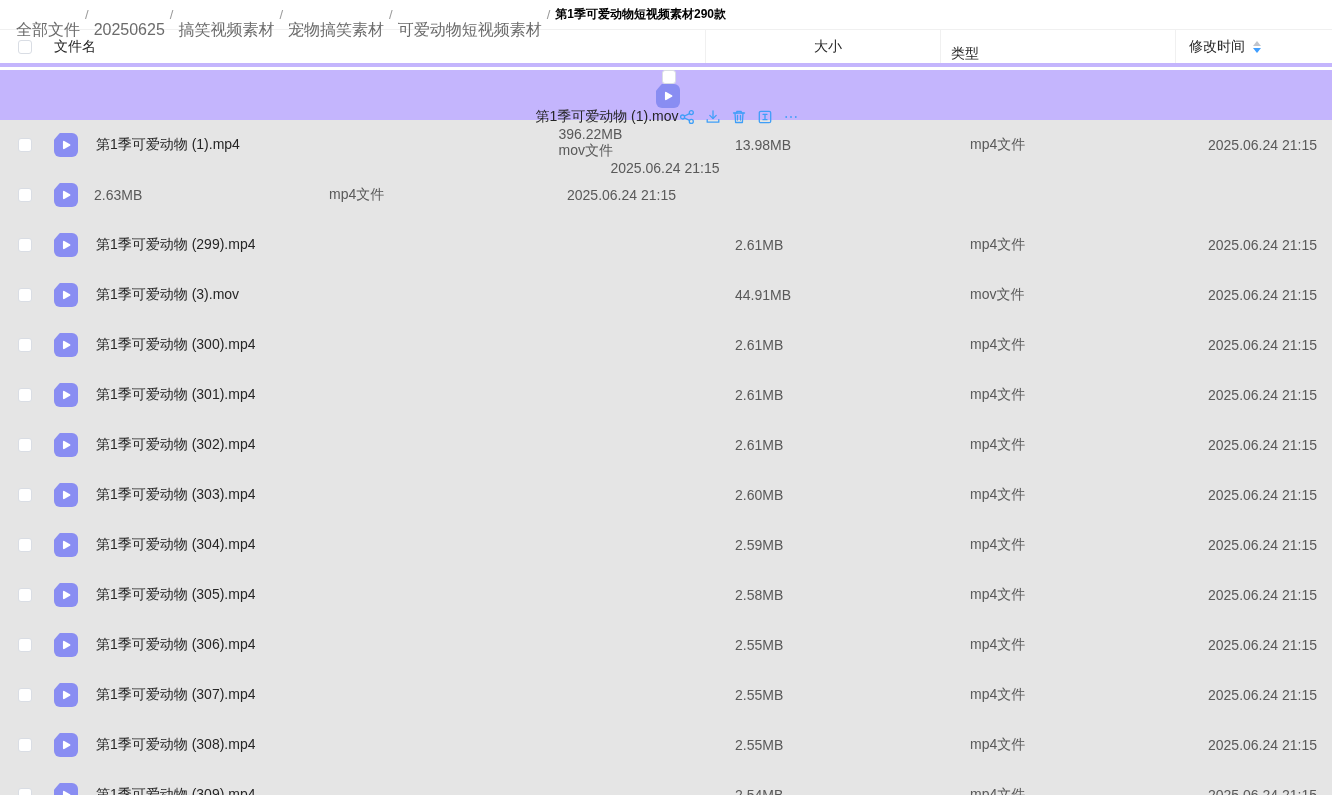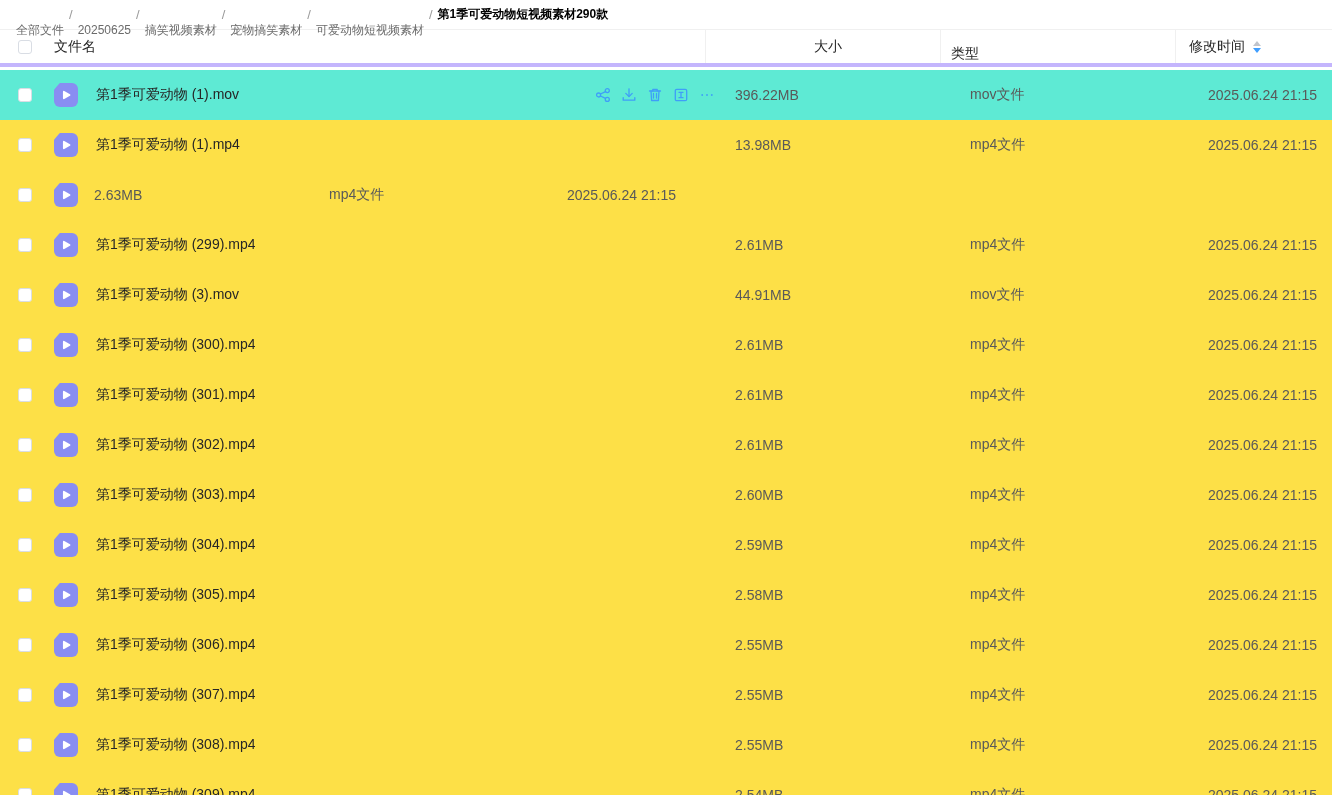--- a/index.html
+++ b/index.html
@@ -2,21 +2,21 @@
 <html><head>
 <meta charset="utf-8">
 <style>
   * { margin:0; padding:0; box-sizing:border-box; }
   html,body { width:1332px; height:795px; overflow:hidden; background:#fff;
     font-family:"Liberation Sans","DejaVu Sans",sans-serif; }
 
   
   .breadcrumb-bar { height:30px; display:flex; align-items:center;
     padding-left:16px; border-bottom:1px solid #f0f0f0; background:#fff; }
-  .bc-link { font-size:12px; color:#6b6b6b; cursor:pointer;margin-top:31px; }
+  .bc-link { font-size:16px; color:#6b6b6b; cursor:pointer;margin-top:31px; }
   .bc-sep { font-size:13px; color:#9a9a9a; margin:0 5px; }
   .bc-current { font-size:12px; color:#000000; font-weight:bold; }
 
   
   .table-header { height:37px; display:flex; align-items:center;
     border-bottom:4px solid #c4b5fd; background:#fff; }
   .cell-check { width:44px; padding-left:18px; display:flex; align-items:center; flex:none; }
   .checkbox { width:14px; height:14px; border:1px solid #d9dde4; border-radius:3px;
     background:#fff; cursor:pointer; }
   .hd-name { flex:1 1 auto; padding-left:10px; font-size:14px; color:#262626;
@@ -28,22 +28,22 @@
   .hd-time { width:157px; padding-left:13px; }
   .sort-ctl { display:inline-flex; flex-direction:column; margin-left:8px;
     cursor:pointer; gap:2px; }
   .caret-up { width:0; height:0; border-left:4px solid transparent;
     border-right:4px solid transparent; border-bottom:5px solid #c0c4cc; }
   .caret-down { width:0; height:0; border-left:4px solid transparent;
     border-right:4px solid transparent; border-top:5px solid #409eff; }
 
   
   .file-list { padding-top:3px; }
-  .file-row { height:50px; display:flex; align-items:center; background:#fde047; }
-  .file-row.hovered { background:#5eead4; }
+  .file-row { height:50px; display:flex; align-items:center; background:#e5e5e5; }
+  .file-row.hovered { background:#c4b5fd;flex-direction:column; }
   .cell-icon { width:36px; margin-left:4px; display:flex; align-items:center;
     justify-content:center; flex:none; }
   .vicon { width:24px; height:24px; background:#898df2; border-radius:6px;
     clip-path:polygon(0 28%, 24% 0, 100% 0, 100% 100%, 0 100%);
     display:flex; align-items:center; justify-content:center; }
   .cell-name { flex:1 1 auto; display:flex; align-items:center; padding-left:12px;
     font-size:14px; color:#262626; min-width:0; }
   .fname { cursor:pointer; white-space:nowrap; overflow:hidden; text-overflow:ellipsis; }
   .row-actions { margin-left:auto; margin-right:10px; display:flex;
     align-items:center; gap:10px; }

